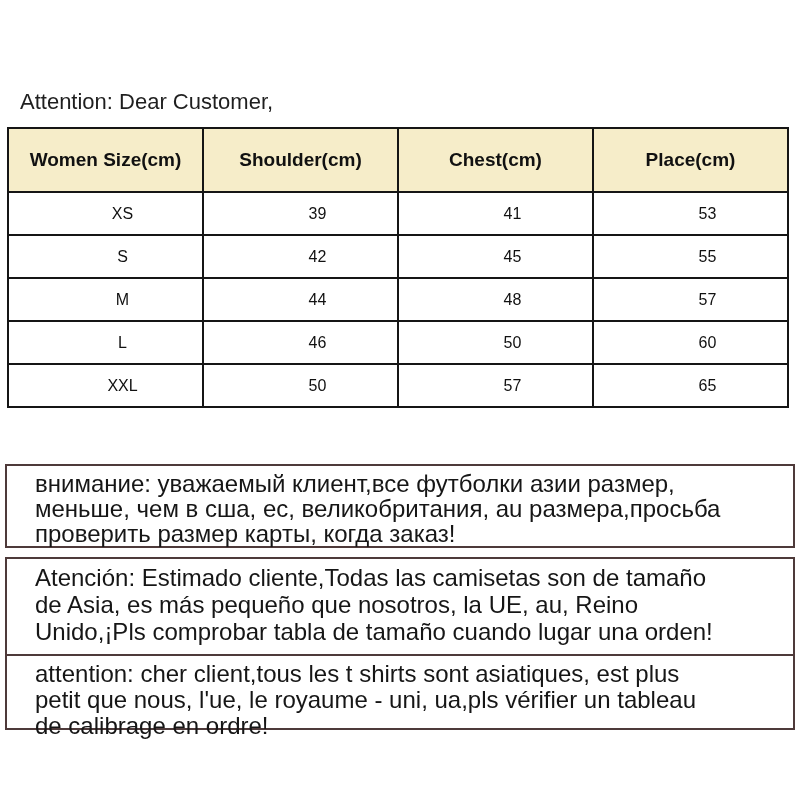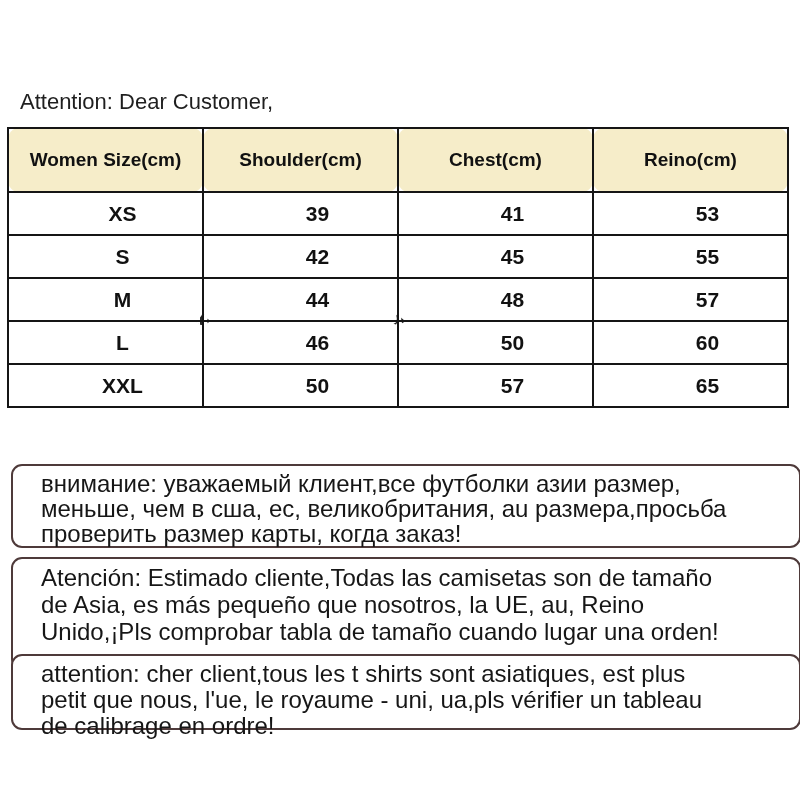--- a/index.html
+++ b/index.html
@@ -1,15 +1,15 @@
 <!DOCTYPE html>
 <html><head>
 <meta charset="utf-8">
 <style>
-  * { margin: 0; padding: 0; box-sizing: border-box; border-radius: 11px; }
+  * { margin: 0; padding: 0; box-sizing: border-box; }
   html, body {
     width: 800px; height: 800px;
     background: #ffffff;
     font-family: "Liberation Sans", "DejaVu Sans", sans-serif;
     color: #1a1a1a;
   }
   .canvas {
     position: relative;
     width: 800px; height: 800px;
     background: #ffffff;
@@ -43,36 +43,35 @@
   }
   table.size-table th {
     height: 64px;
     background: #f6edc9;
     font-size: 19px;
     font-weight: bold;
   }
   table.size-table td {
     height: 43px;
     background: #ffffff;
-    font-size: 21px;
-    font-weight: bold;
+    font-size: 16px;
+    font-weight: normal;
     padding-left: 34px;
   }
 
   
   .notice {
     position: absolute;
     left: 5px;
     width: 790px;
     background: #ffffff;
     border: 2px solid #4e3a3a;
     padding: 5px 8px 4px 28px;
     font-size: 24px;
     color: #161616;
-    margin-left: 6px;
   }
   .notice .line { white-space: pre-wrap; }
   .notice-ru { top: 464px; height: 84px; line-height: 25px; }
   .notice-ru .line { line-height: 25px; }
   .notice-es { top: 557px; height: 113px; }
   .notice-es .line { line-height: 27px; }
   .notice-fr { top: 654px; height: 76px; }
   .notice-fr .line { line-height: 26px; }
 </style>
 </head>
@@ -85,21 +84,21 @@
     <div>All T shirts are  Asian Size ,is smaller than US,EU,UK,AU size,</div>
     <div>pls check size chart when Place an order!</div>
   </div>
 
   <table class="size-table">
     <thead>
       <tr>
         <th>Women Size(cm)</th>
         <th>Shoulder(cm)</th>
         <th>Chest(cm)</th>
-        <th>Reino(cm)</th>
+        <th>Place(cm)</th>
       </tr>
     </thead>
     <tbody>
       <tr>
         <td>XS</td>
         <td>39</td>
         <td>41</td>
         <td>53</td>
       </tr>
       <tr>

